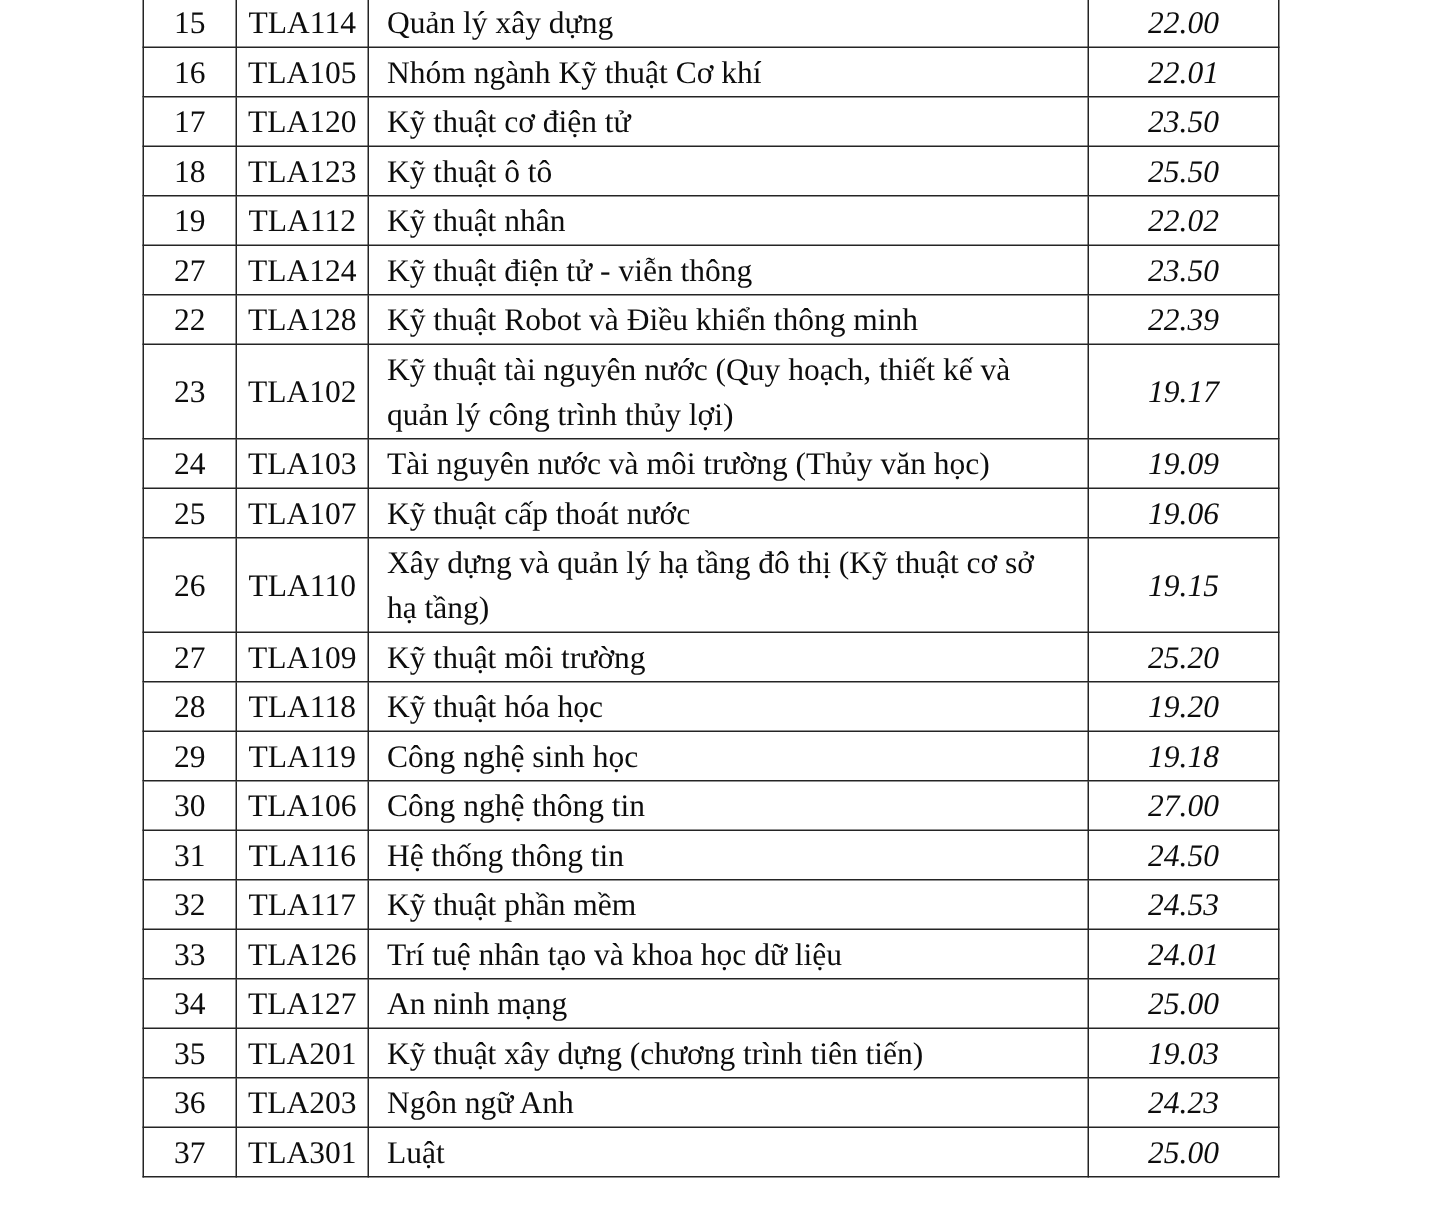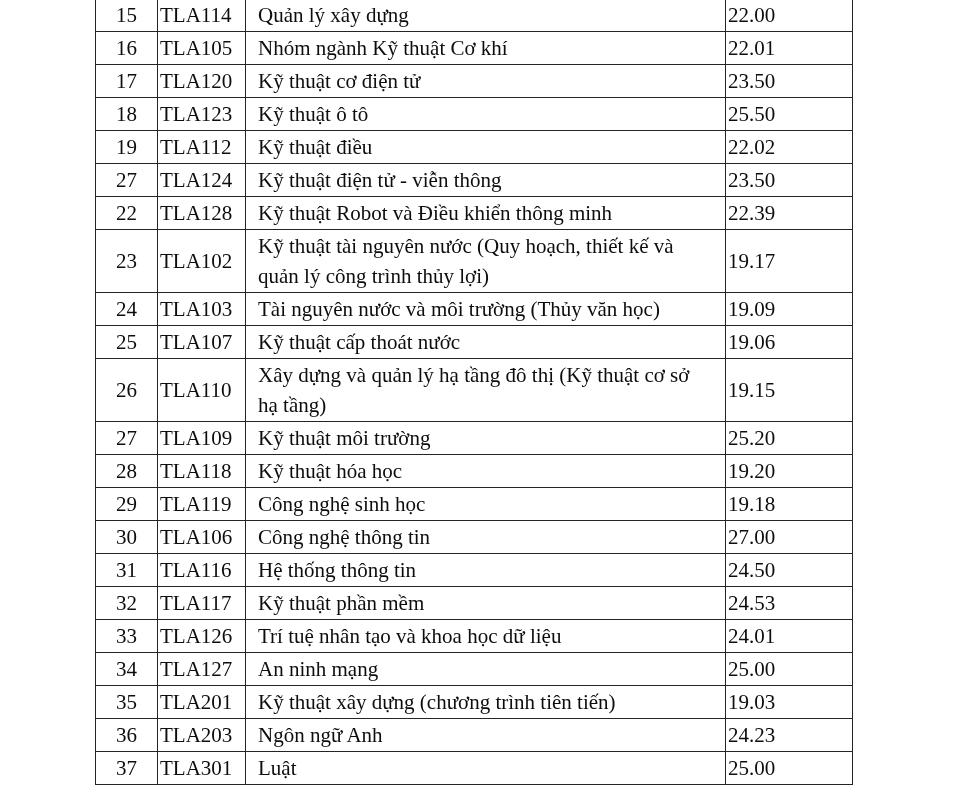--- a/index.html
+++ b/index.html
@@ -26,23 +26,23 @@
   }
   .score-table td {
     border: 1.5px solid var(--border, #242424);
     height: 32.2px;
     vertical-align: middle;
     line-height: 30px;
     padding: 1px 2px;
     background: var(--bg, #ffffff);
   }
   td.col-no    { width: 62px;  text-align: center; }
-  td.col-code  { width: 88px;  }
+  td.col-code  { width: 88px;  text-align: center; }
   td.col-major { width: 480px; text-align: left; padding-left: 12px; padding-right: 14px; }
-  td.col-score { width: 127px; text-align: left; }
+  td.col-score { width: 127px; text-align: center; font-style: italic; }
 </style>
 </head>
 <body>
 
 <div class="page">
   <table class="score-table">
     <tbody>
   <tr>
     <td class="col-no">15</td>
     <td class="col-code">TLA114</td>
@@ -67,21 +67,21 @@
   <tr>
     <td class="col-no">18</td>
     <td class="col-code">TLA123</td>
     <td class="col-major">Kỹ thuật ô tô</td>
     <td class="col-score">25.50</td>
   </tr>
 
   <tr>
     <td class="col-no">19</td>
     <td class="col-code">TLA112</td>
-    <td class="col-major">Kỹ thuật điều</td>
+    <td class="col-major">Kỹ thuật nhân</td>
     <td class="col-score">22.02</td>
   </tr>
 
 
   <tr>
     <td class="col-no">27</td>
     <td class="col-code">TLA124</td>
     <td class="col-major">Kỹ thuật điện tử - viễn thông</td>
     <td class="col-score">23.50</td>
   </tr>

